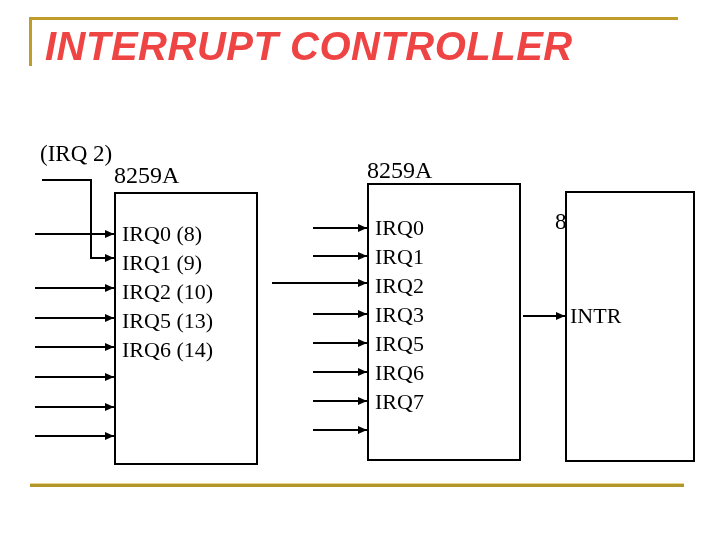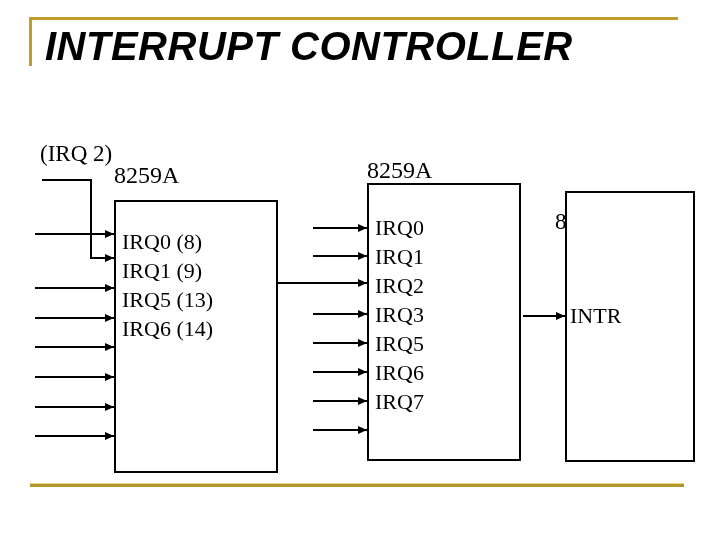--- a/index.html
+++ b/index.html
@@ -9,31 +9,31 @@
   }
   
   .gold-top{position:absolute;left:30px;top:17px;width:648px;height:3px;background:#BE9D2B;}
   .gold-left{position:absolute;left:29px;top:17px;width:3px;height:49px;background:#BE9D2B;}
   .gold-bottom{position:absolute;left:30px;top:483px;width:654px;height:4px;
     background:linear-gradient(to bottom,#E6D78A 0 1px,#B2952B 1px 100%);}
   
   .title{
     position:absolute;left:45px;top:26px;white-space:nowrap;
     font-family:"Liberation Sans",sans-serif;font-weight:bold;font-style:italic;
-    font-size:40px;line-height:40px;letter-spacing:0.5px;color:#000000;
+    font-size:40px;line-height:40px;letter-spacing:0.5px;color:#ef4444;
   }
   
   .cascade-label{position:absolute;left:40px;top:142px;font-size:23px;line-height:24px;white-space:nowrap;}
   .chip-label{position:absolute;font-size:24px;line-height:26px;white-space:nowrap;}
   .label-slave{left:114px;top:162px;width:156px;}
   .label-master{left:367px;top:157px;width:154px;}
   .label-cpu{left:555px;top:161px;width:130px;font-size:23px;margin-top:48px;}
   
   .chip{position:absolute;box-sizing:border-box;background:#fff;border:2px solid #000;}
-  .box-slave{left:114px;top:200px;width:164px;height:273px;}
+  .box-slave{left:114px;top:192px;width:144px;height:273px;}
   .box-master{left:367px;top:183px;width:154px;height:278px;}
   .box-cpu{left:565px;top:191px;width:130px;height:271px;}
   .pins{padding:25px 0 0 6px;font-size:22px;line-height:29px;}
   .box-master .pins{padding-top:28px;}
   .pin-row{white-space:nowrap;}
   .intr-pin{position:absolute;left:570px;top:303px;font-size:22px;line-height:26px;}
   
   svg.wires{position:absolute;left:0;top:0;width:720px;height:540px;}
   svg.wires path{stroke:#000;stroke-width:2;fill:none;}
 </style>
@@ -81,20 +81,21 @@
   <div class="cascade-label">(IRQ 2)</div>
 
   <div class="chip-label label-slave">8259A</div>
   <div class="chip-label label-master">8259A</div>
   <div class="chip-label label-cpu">80x86</div>
 
   <div class="chip box-slave">
     <div class="pins">
       <div class="pin-row">IRQ0 (8)</div>
       <div class="pin-row">IRQ1 (9)</div>
+      <div class="pin-row">IRQ2 (10)</div>
       <div class="pin-row">IRQ5 (13)</div>
       <div class="pin-row">IRQ6 (14)</div>
     </div>
   </div>
 
   <div class="chip box-master">
     <div class="pins">
       <div class="pin-row">IRQ0</div>
       <div class="pin-row">IRQ1</div>
       <div class="pin-row">IRQ2</div>

